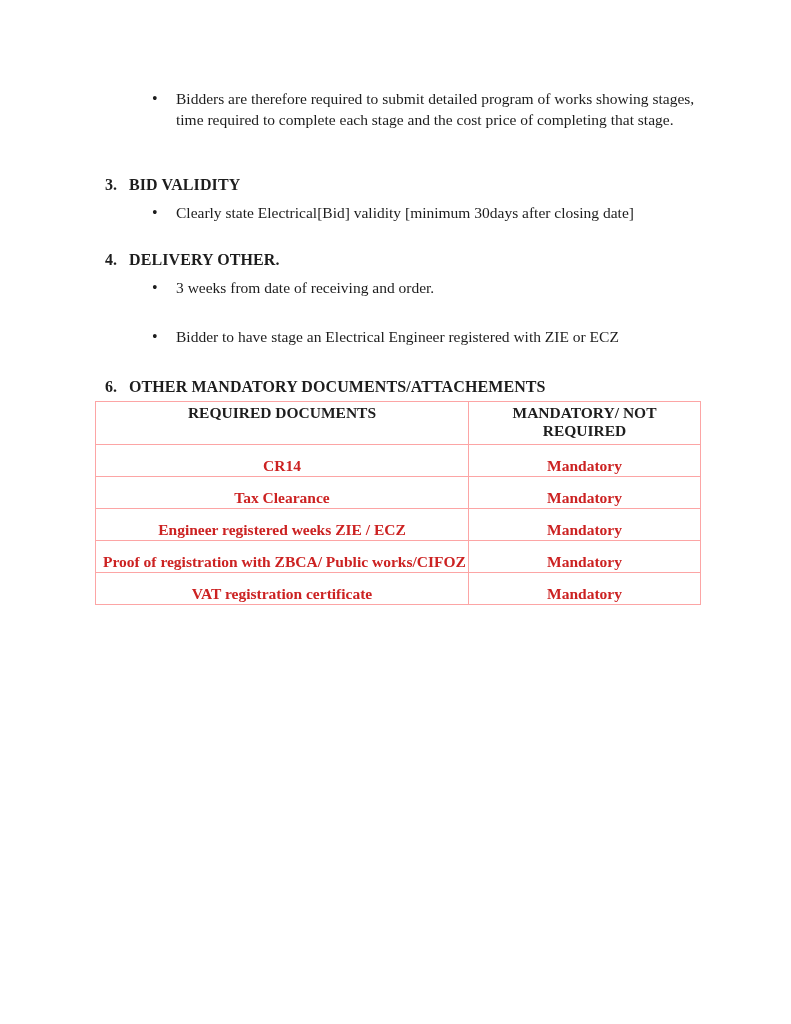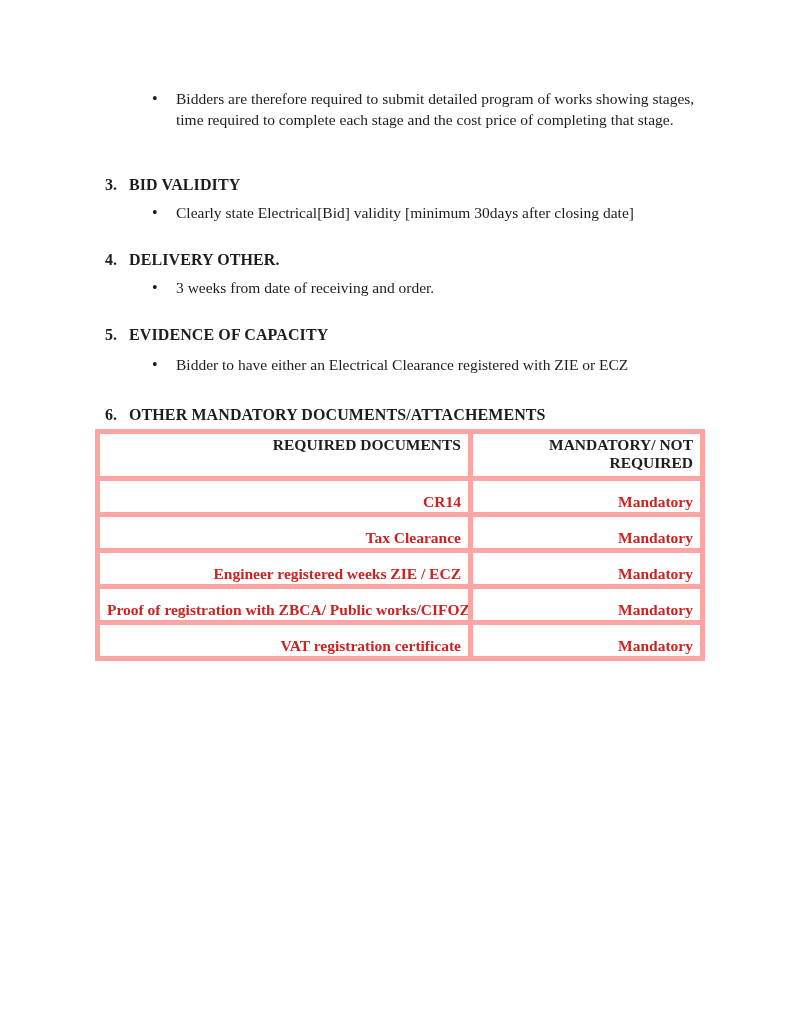--- a/index.html
+++ b/index.html
@@ -50,22 +50,22 @@
   .sec5 .sec-head + ul.bullets { margin-top: 10px; }
   .sec6 { margin-top: 31px; }
   
   table.doc-table {
     border-collapse: collapse;
     width: 605px;
     margin-top: 5px;
     table-layout: fixed;
   }
   table.doc-table th, table.doc-table td {
-    border: 5px solid #fca5a5;
-    text-align: right;
+    border: 1px solid #fca5a5;
+    text-align: center;
     vertical-align: top;
   }
   table.doc-table col.c1 { width: 373px; }
   table.doc-table col.c2 { width: 232px; }
   table.doc-table th {
     font-size: 15.5px;
     font-weight: bold;
     padding: 2px 7px 4px 7px;
     line-height: 18px;
   }
@@ -111,26 +111,23 @@
       <span class="sec-num">4.</span><span>DELIVERY OTHER.</span>
     </div>
     <ul class="bullets">
       <li>
         <span>3 weeks from date of receiving and order.</span>
       </li>
     </ul>
   </div>
 
   <div class="section sec5">
-    <div class="sec-head">
-      <span class="sec-num">5.</span><span>EVIDENCE OF CAPACITY</span>
-    </div>
     <ul class="bullets spread">
       <li>
-        <span>Bidder to have either an Electrical Clearance registered with ZIE or ECZ</span>
+        <span>Bidder to have stage an Electrical Engineer registered with ZIE or ECZ</span>
       </li>
     </ul>
   </div>
 
   <div class="section sec6">
     <div class="sec-head">
       <span class="sec-num">6.</span><span>OTHER MANDATORY DOCUMENTS/ATTACHEMENTS</span>
     </div>
 
     <table class="doc-table">

